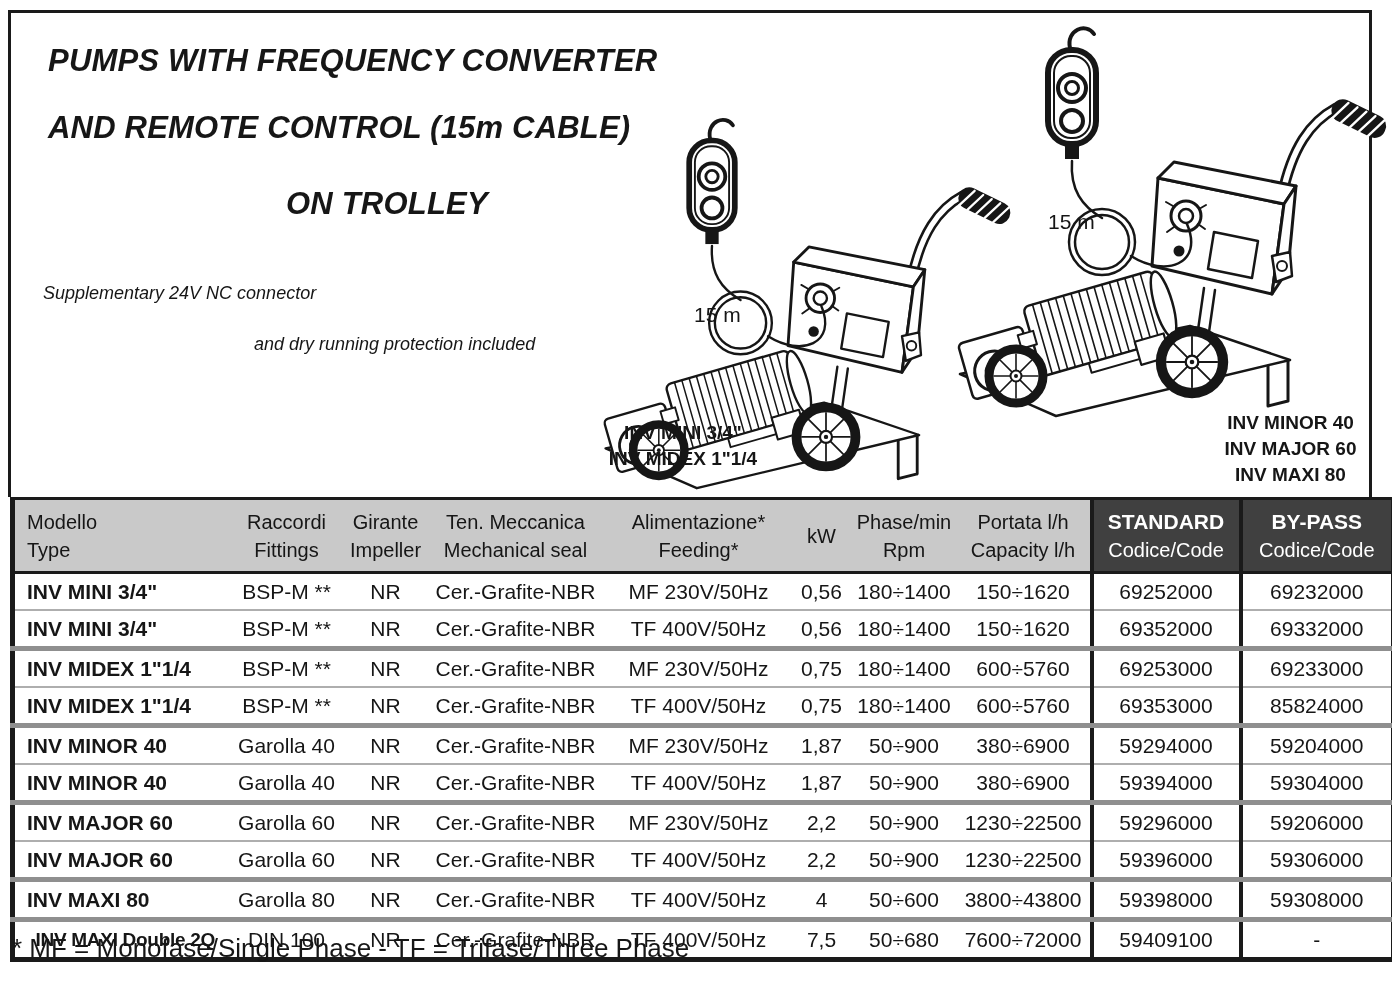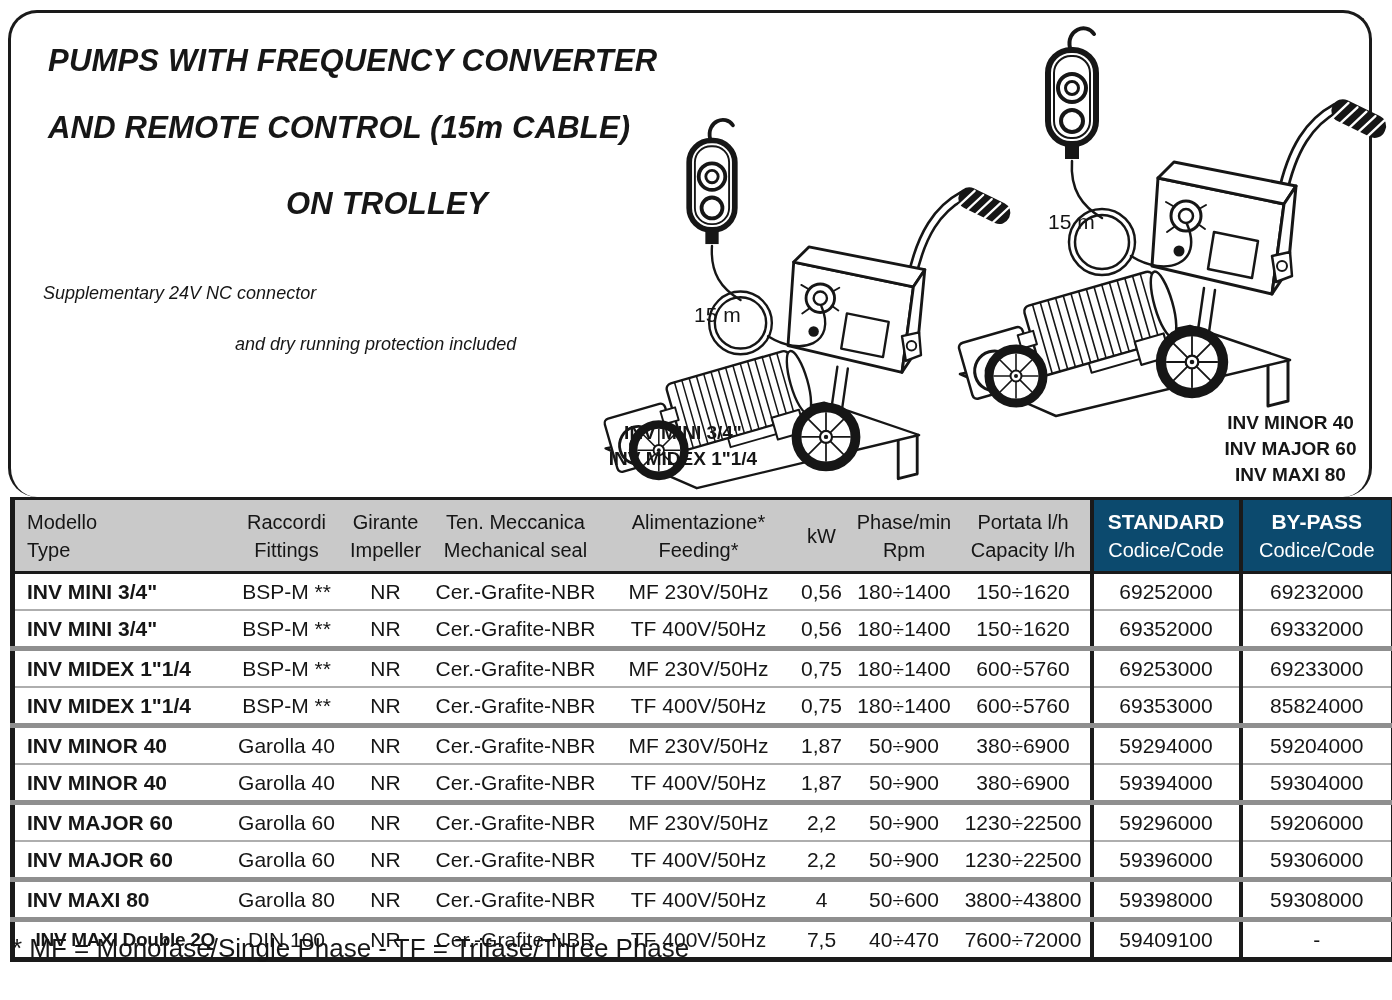--- a/index.html
+++ b/index.html
@@ -4,21 +4,21 @@
 <style>
   html,body { margin:0; padding:0; }
   body {
     width:1392px; height:1000px;
     background:#ffffff;
     font-family:"Liberation Sans", sans-serif;
     color:#161616;
     position:relative;
     overflow:hidden;
   }
-  .abs { position:absolute;border-radius:29px; }
+  .abs { position:absolute; }
 
   
   .frame {
     left:8px; top:10px; width:1364px; height:487px;
     border:3px solid #1a1a1a; border-bottom:none;
     box-sizing:border-box;
   }
   .title-line {
     font-weight:bold; font-style:italic;
     font-size:31px; letter-spacing:0.2px; white-space:nowrap;
@@ -56,21 +56,21 @@
   .spec thead th {
     background:#c9c9c9;
     font-weight:normal; font-size:20px; line-height:28px;
     padding:8px 4px 7px 4px;
     border-bottom:3px solid #1a1a1a;
     vertical-align:middle;
     white-space:nowrap;
   }
   .spec thead th.th-model { text-align:left; padding-left:12px; }
   .spec thead th.dark {
-    background:#0c4a6e; color:#ffffff;
+    background:#404040; color:#ffffff;
   }
   .spec thead th.dark .h-it { font-weight:bold; font-size:21px; }
   .spec tbody td {
     background:#ffffff;
     text-align:center; font-size:21px;
     height:33px; padding:1px 4px;
     white-space:nowrap; overflow:visible;
   }
   .spec tbody td.col-model {
     text-align:left; font-weight:bold; padding-left:12px;
@@ -168,21 +168,21 @@
   </defs>
 </svg>
 
 <div class="abs frame">
 
   <div class="abs title-line t1" style="left:37px; top:30px;">PUMPS WITH FREQUENCY CONVERTER</div>
   <div class="abs title-line t2" style="left:37px; top:97px;">AND REMOTE CONTROL (15m CABLE)</div>
   <div class="abs title-line t3" style="left:275px; top:167px;margin-top:6px;">ON TROLLEY</div>
 
   <div class="abs subtitle-line" style="left:32px; top:270px;">Supplementary 24V NC connector</div>
-  <div class="abs subtitle-line" style="left:224px; top:321px;">and dry running protection included</div>
+  <div class="abs subtitle-line" style="left:243px; top:321px;">and dry running protection included</div>
 </div>
 
 <svg class="rig rig-left" width="418" height="380" viewBox="0 0 440 400">
   <use href="#rig"></use>
 </svg>
 
 <svg class="rig rig-right" width="440" height="400" viewBox="0 0 440 400">
   <use href="#rig"></use>
 </svg>
 
@@ -364,21 +364,21 @@
         <td class="col-std-border">59398000</td>
         <td>59308000</td>
       </tr>
       <tr class="group-start">
         <td class="col-model tight">INV MAXI Double 2Q</td>
         <td>DIN 100</td>
         <td>NR</td>
         <td>Cer.-Grafite-NBR</td>
         <td>TF 400V/50Hz</td>
         <td>7,5</td>
-        <td>40÷470</td>
+        <td>50÷680</td>
         <td>7600÷72000</td>
         <td class="col-std-border">59409100</td>
         <td>-</td>
       </tr>
     </tbody>
 </table>
 
 <div class="abs footnotes">
   <div>* MF = Monofase/Single Phase - TF = Trifase/Three Phase</div>
 </div>

